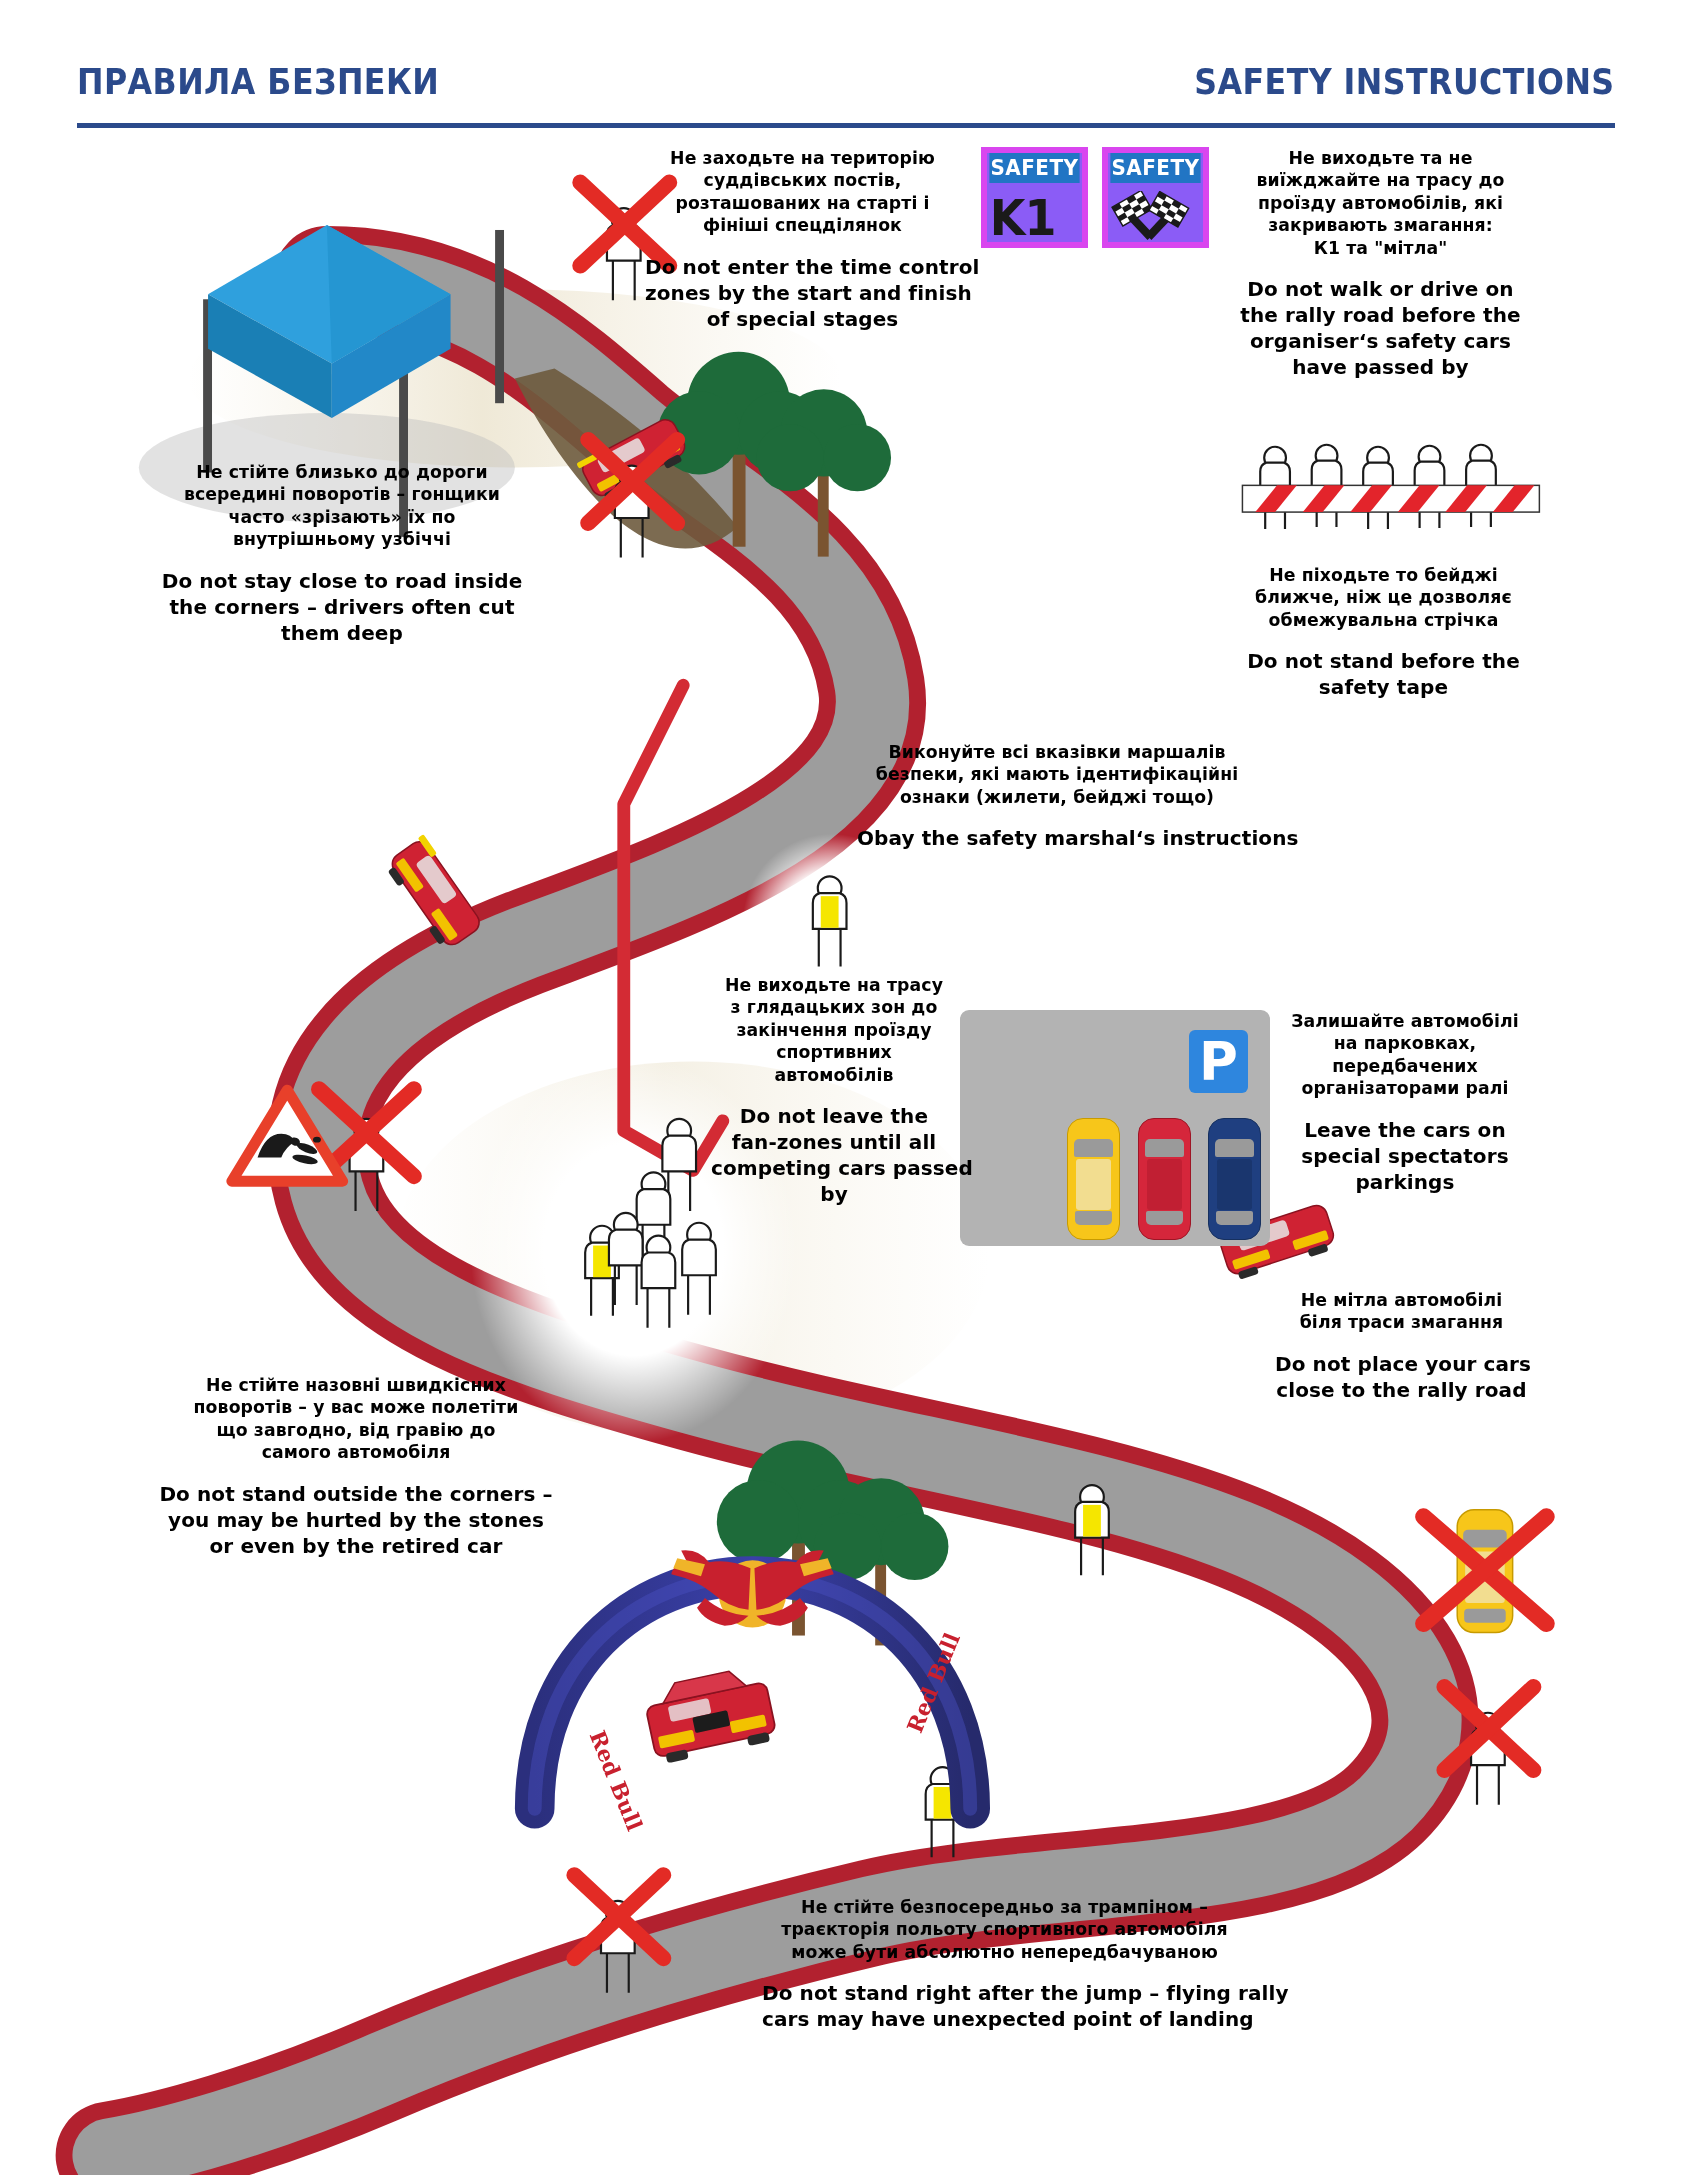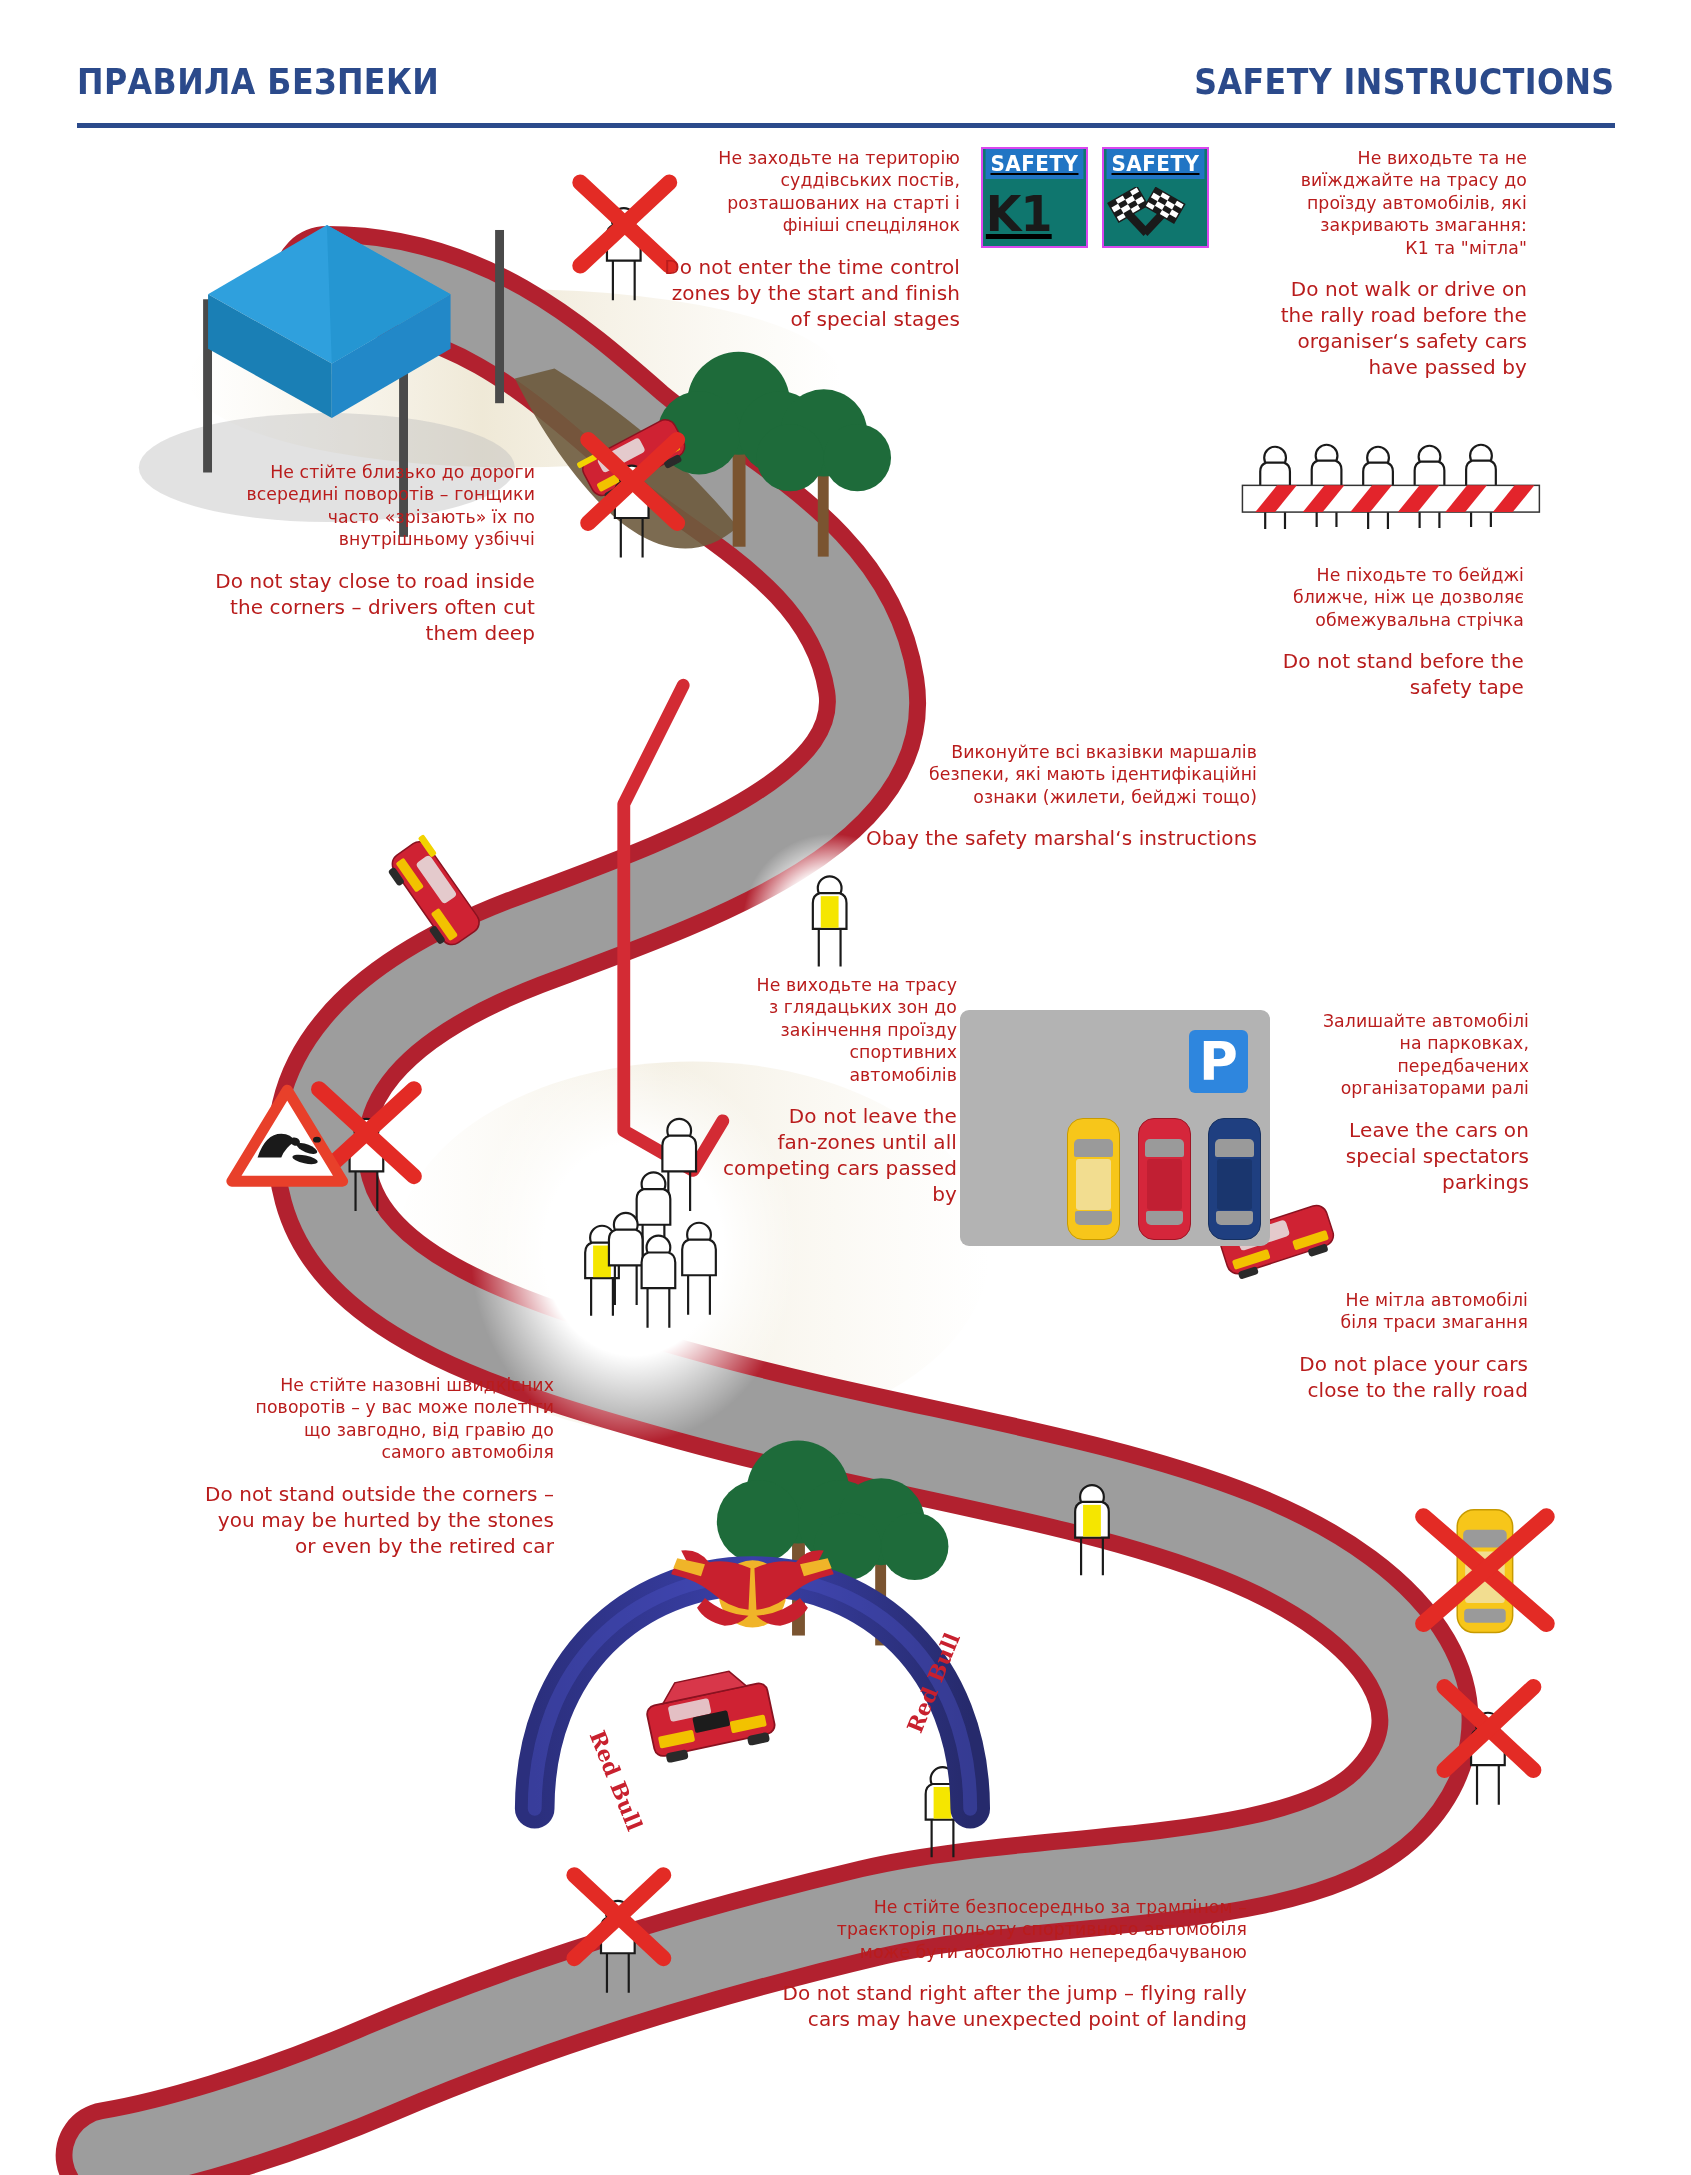--- a/index.html
+++ b/index.html
@@ -30,44 +30,44 @@
   #header .hdr-left { left: 77px; }
   #header .hdr-right { right: 77px; transform-origin: right center; }
   #header .hdr-rule {
     position: absolute; left: 77px; right: 77px; top: 123px;
     height: 5px; background: #2b4a8b;
   }
 
   
   .txt {
     position: absolute;
-    text-align: right;
-    color: #b91c1c;
+    text-align: center;
+    color: #000000;
     line-height: 1.30;
     z-index: 40;
+    font-weight: bold;
   }
   .txt .ua { font-size: 17.3px; letter-spacing: 0.1px; }
   .txt .en { font-size: 20px; letter-spacing: 0.1px; margin-top: 17px; }
   .txt .ua div, .txt .en div { white-space: nowrap; }
 
   
   #scene {
     position: absolute; left: 0; top: 131px; width: 1692px; height: 2044px;
     z-index: 5;
   }
   #scene svg { display: block; }
 
   
   .badge {
     position: absolute;
     width: 107px; height: 101px;
-    background: #0f766e;
-    border: 2px solid #d946ef;
+    background: #8b5cf6;
+    border: 6px solid #d946ef;
     z-index: 45;
-    text-decoration: underline;
   }
   .badge .bhead {
     height: 30px; background: #2175c4;
     color: #ffffff; font-weight: 700; font-size: 21px;
     display: flex; align-items: center; justify-content: center;
     letter-spacing: 0.5px;
     transform: scaleX(0.95);
   }
   .badge .bbody {
     height: 70px; display: flex; align-items: center; justify-content: flex-start;

